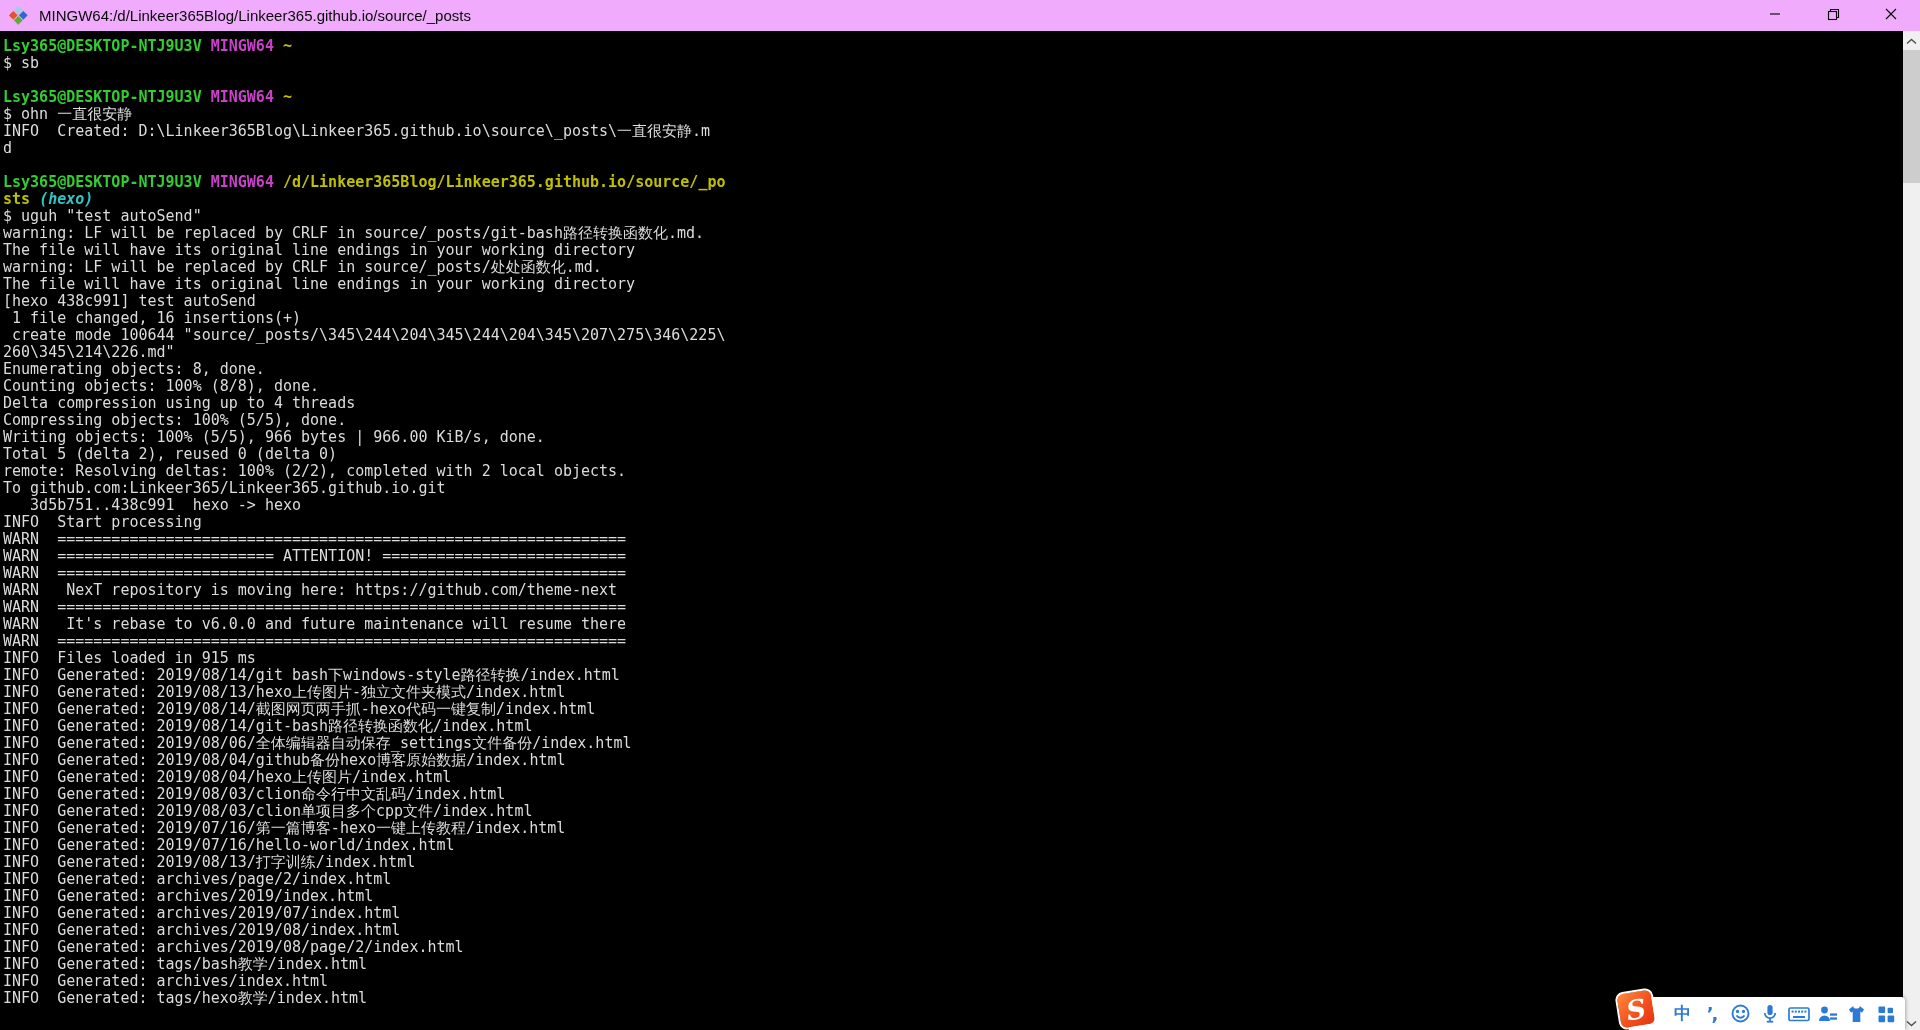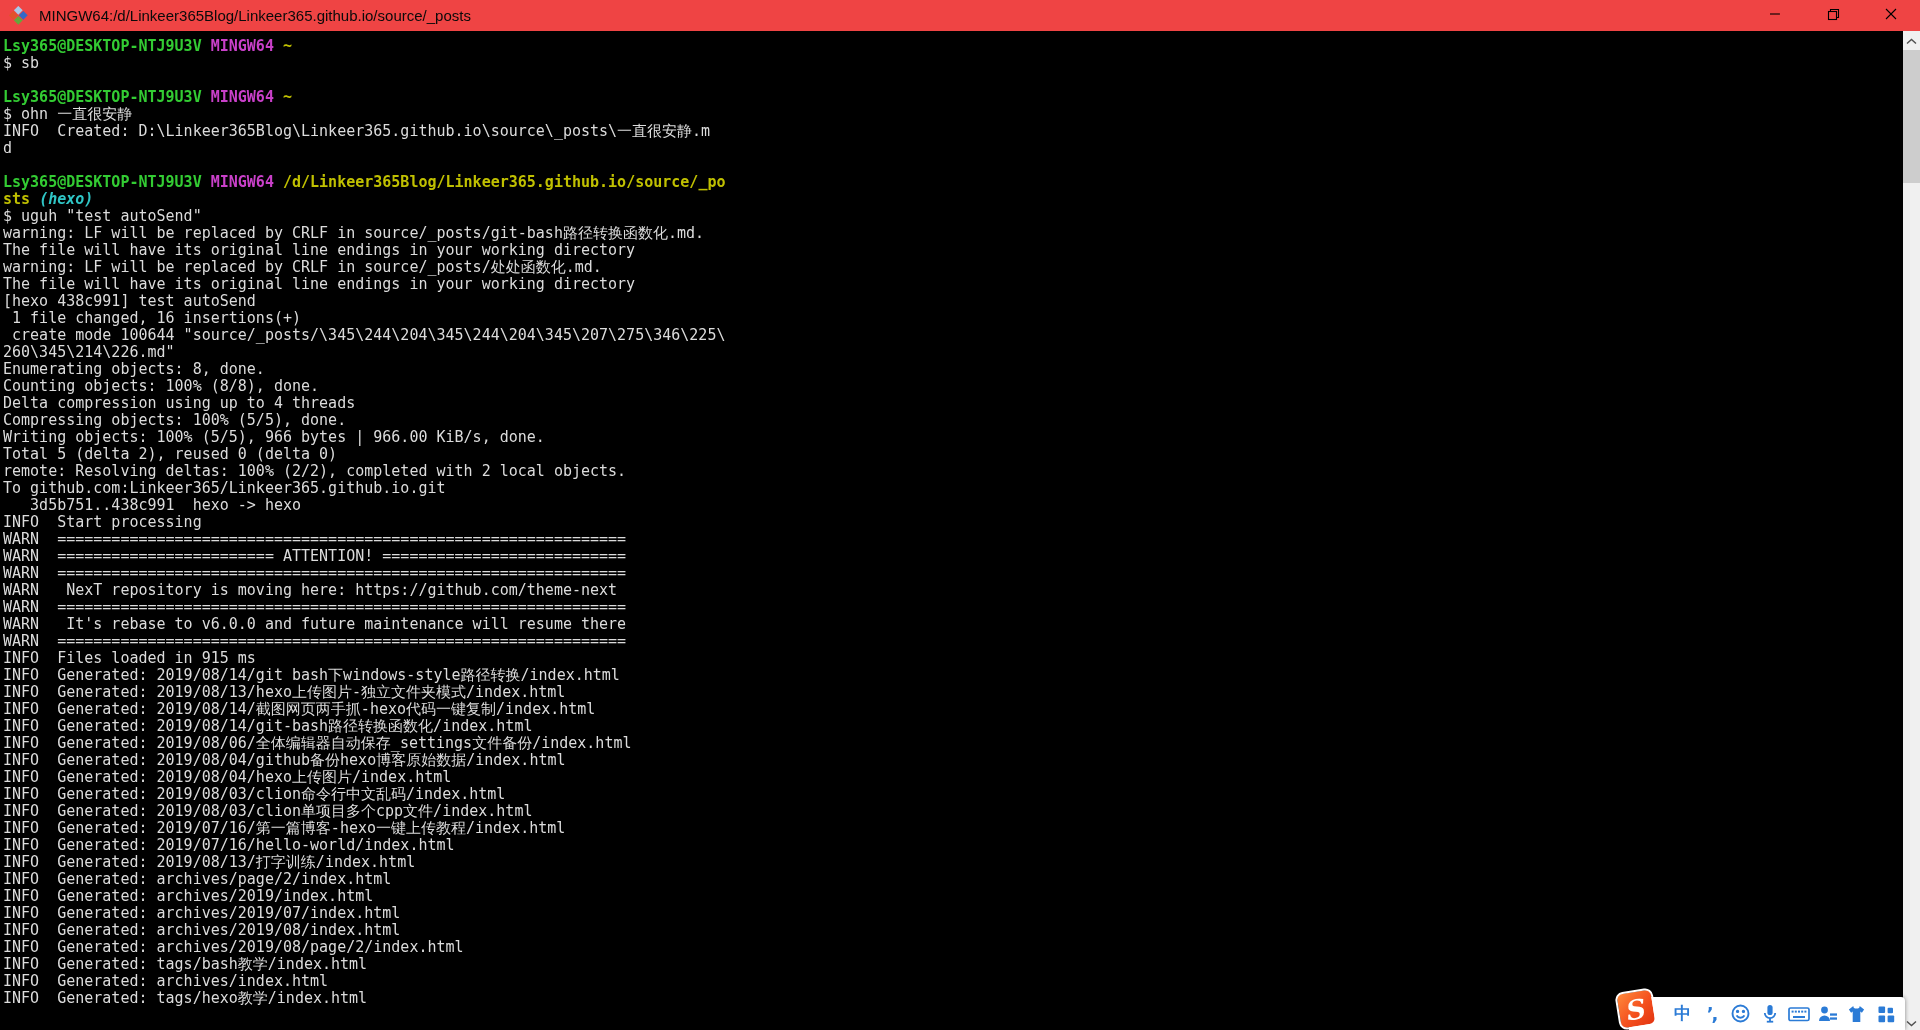--- a/index.html
+++ b/index.html
@@ -4,21 +4,21 @@
 <style>
   * { box-sizing: border-box; }
   html, body { margin:0; padding:0; }
   body {
     width:1920px; height:1030px; overflow:hidden; position:relative;
     background:#000; font-family:"DejaVu Sans Mono", monospace;
   }
   
   .titlebar {
     position:absolute; top:0; left:0; width:1920px; height:31px;
-    background:#ef4444; display:flex; align-items:center;
+    background:#f0abfc; display:flex; align-items:center;
   }
   .app-icon { margin-left:9px; width:20px; height:20px; flex:0 0 auto; }
   .title {
     margin-left:10px; font-family:"Liberation Sans", sans-serif;
     font-size:15px; color:#0a0a0a; white-space:nowrap;
   }
   .win-controls { margin-left:auto; display:flex; height:31px; }
   .win-btn {
     width:58px; height:31px; border:none; background:transparent; padding:0;
     display:flex; align-items:center; justify-content:center; cursor:default;

